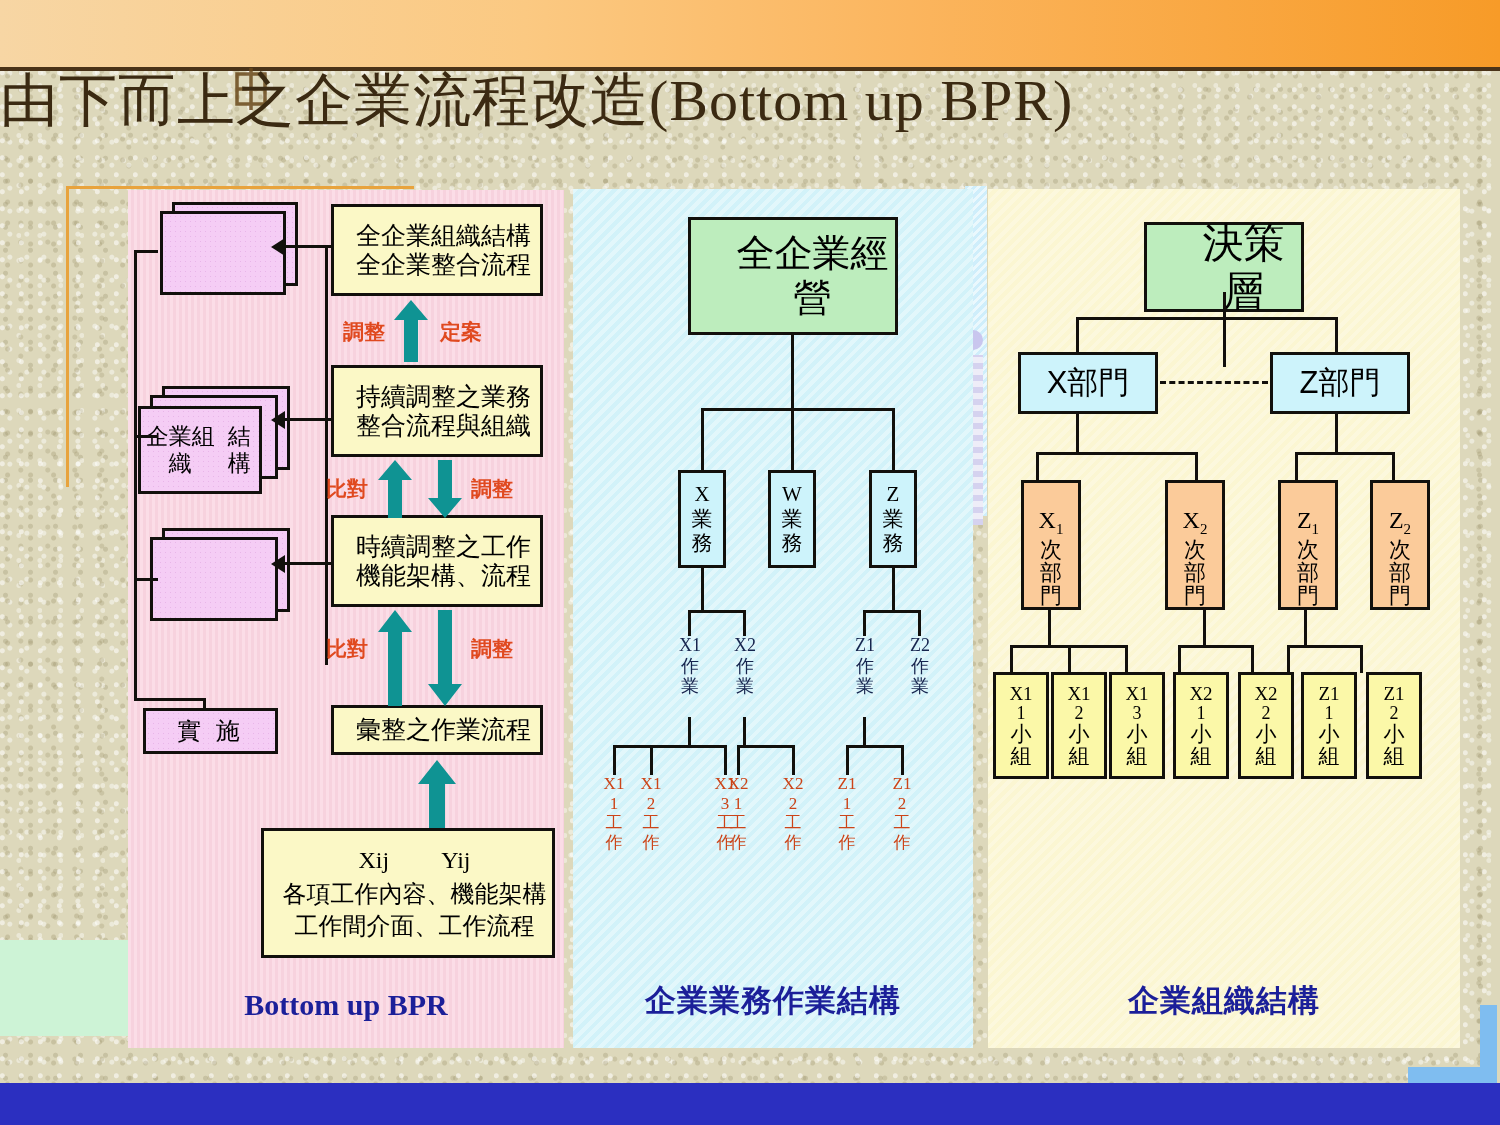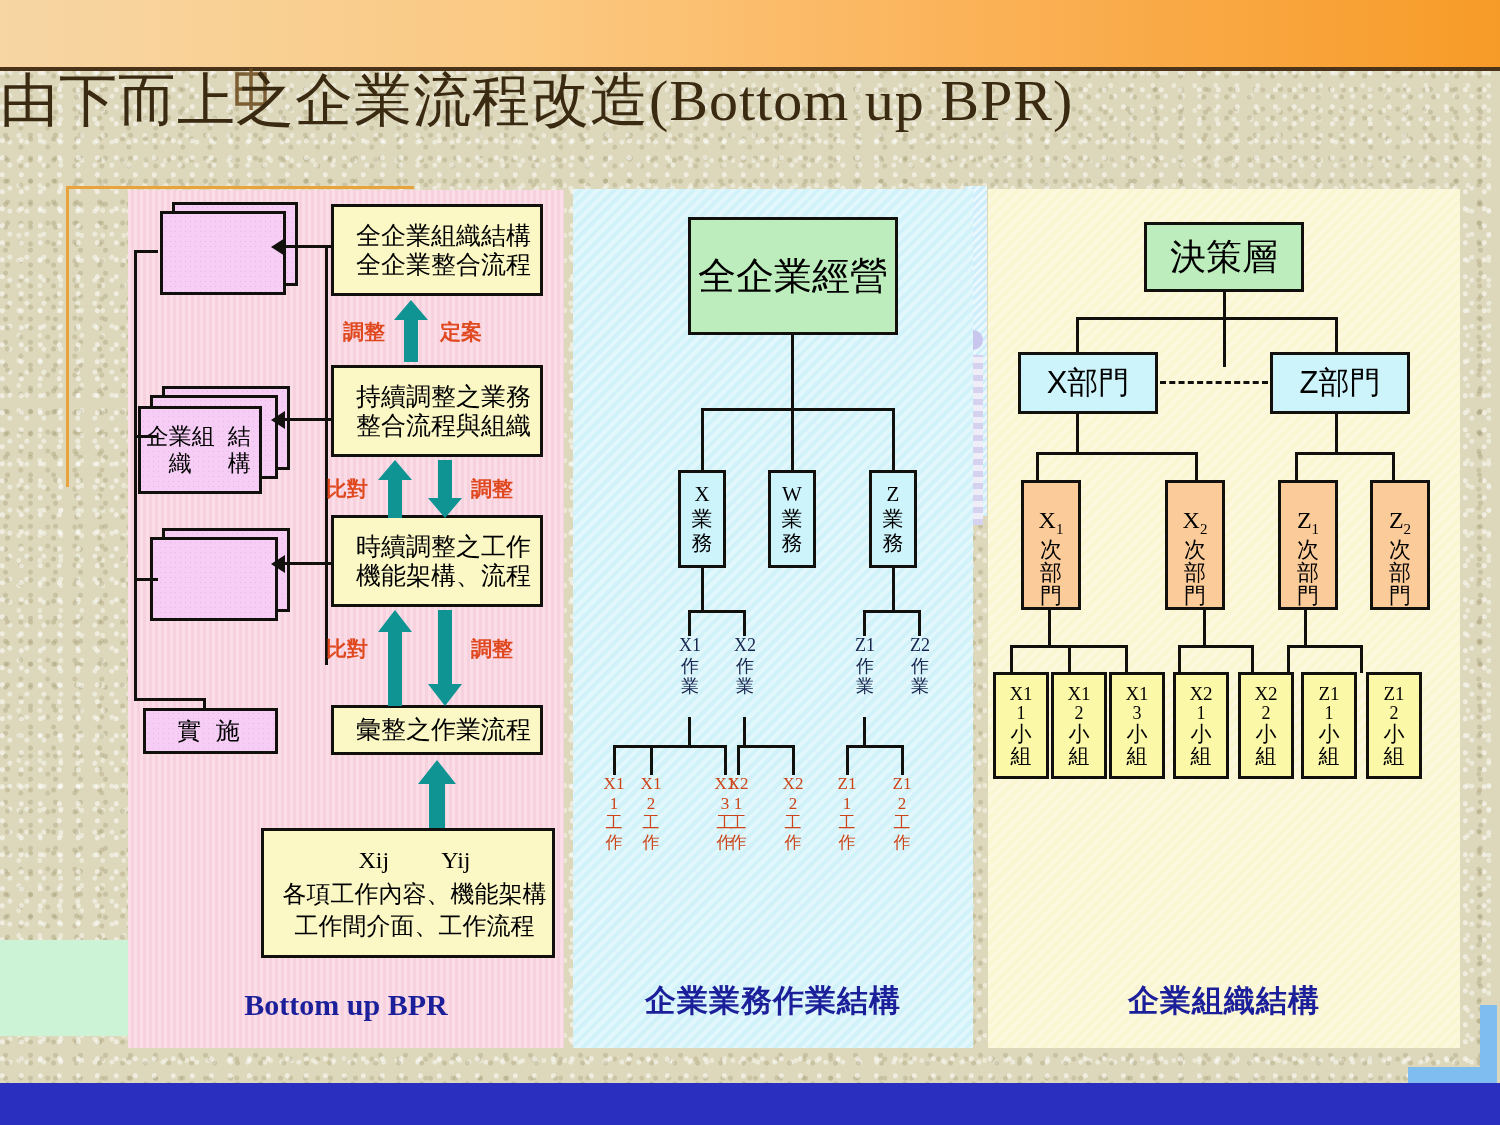--- a/index.html
+++ b/index.html
@@ -69,21 +69,21 @@
   #cap-biz,#cap-org{font-size:31px;letter-spacing:1px;}
 
   
   .node{position:absolute;box-sizing:border-box;border:3px solid #12100c;
         display:flex;align-items:center;justify-content:center;text-align:center;
         line-height:1.18;color:#000;}
   .yellowbox{background:#fbf8c6;padding-left:13px;}
   .pinkdoc{background:#f5cdf5;
      background-image:radial-gradient(circle,#e9b5e9 .8px,transparent .9px);
      background-size:5px 5px;}
-  .greenbox{background:#bdedbd;}
+  .greenbox{background:#bdedbd;padding-left:39px;}
   .cyanbox{background:#cdf3fb;}
   .orangebox{background:#fbcb9a;}
   .paleyellow{background:#fbf8a8;}
 
   .stack{position:absolute;}
   .stack .sheet{position:absolute;border:3px solid #12100c;background:#f5cdf5;
      background-image:radial-gradient(circle,#e9b5e9 .8px,transparent .9px);background-size:5px 5px;}
 
   .ln{position:absolute;background:#12100c;}
   .h{height:3px;} .v{width:3px;}
@@ -303,21 +303,21 @@
   <div class="leafred" style="left:310px;top:585px;width:38px;">Z1
 2
 工
 作</div>
 
   <div class="panel-caption" id="cap-biz">企業業務作業結構</div>
 </div>
 
 <div class="panel" id="panel-org">
 
-  <div class="node greenbox" style="left:156px;top:33px;width:160px;height:70px;font-size:36px;">決策層</div>
+  <div class="node greenbox" style="left:156px;top:33px;width:160px;height:90px;font-size:41px;">決策層</div>
 
   <div class="ln v" style="left:235px;top:103px;height:75px;"></div>
   <div class="ln h" style="left:88px;top:128px;width:262px;"></div>
   <div class="ln v" style="left:88px;top:128px;height:40px;"></div>
   <div class="ln v" style="left:347px;top:128px;height:40px;"></div>
 
   <div class="node cyanbox" style="left:30px;top:163px;width:140px;height:62px;font-size:31px;">X部門</div>
   <div class="node cyanbox" style="left:282px;top:163px;width:140px;height:62px;font-size:31px;">Z部門</div>
   <div class="dashed-link" style="left:172px;top:192px;width:108px;"></div>
 

